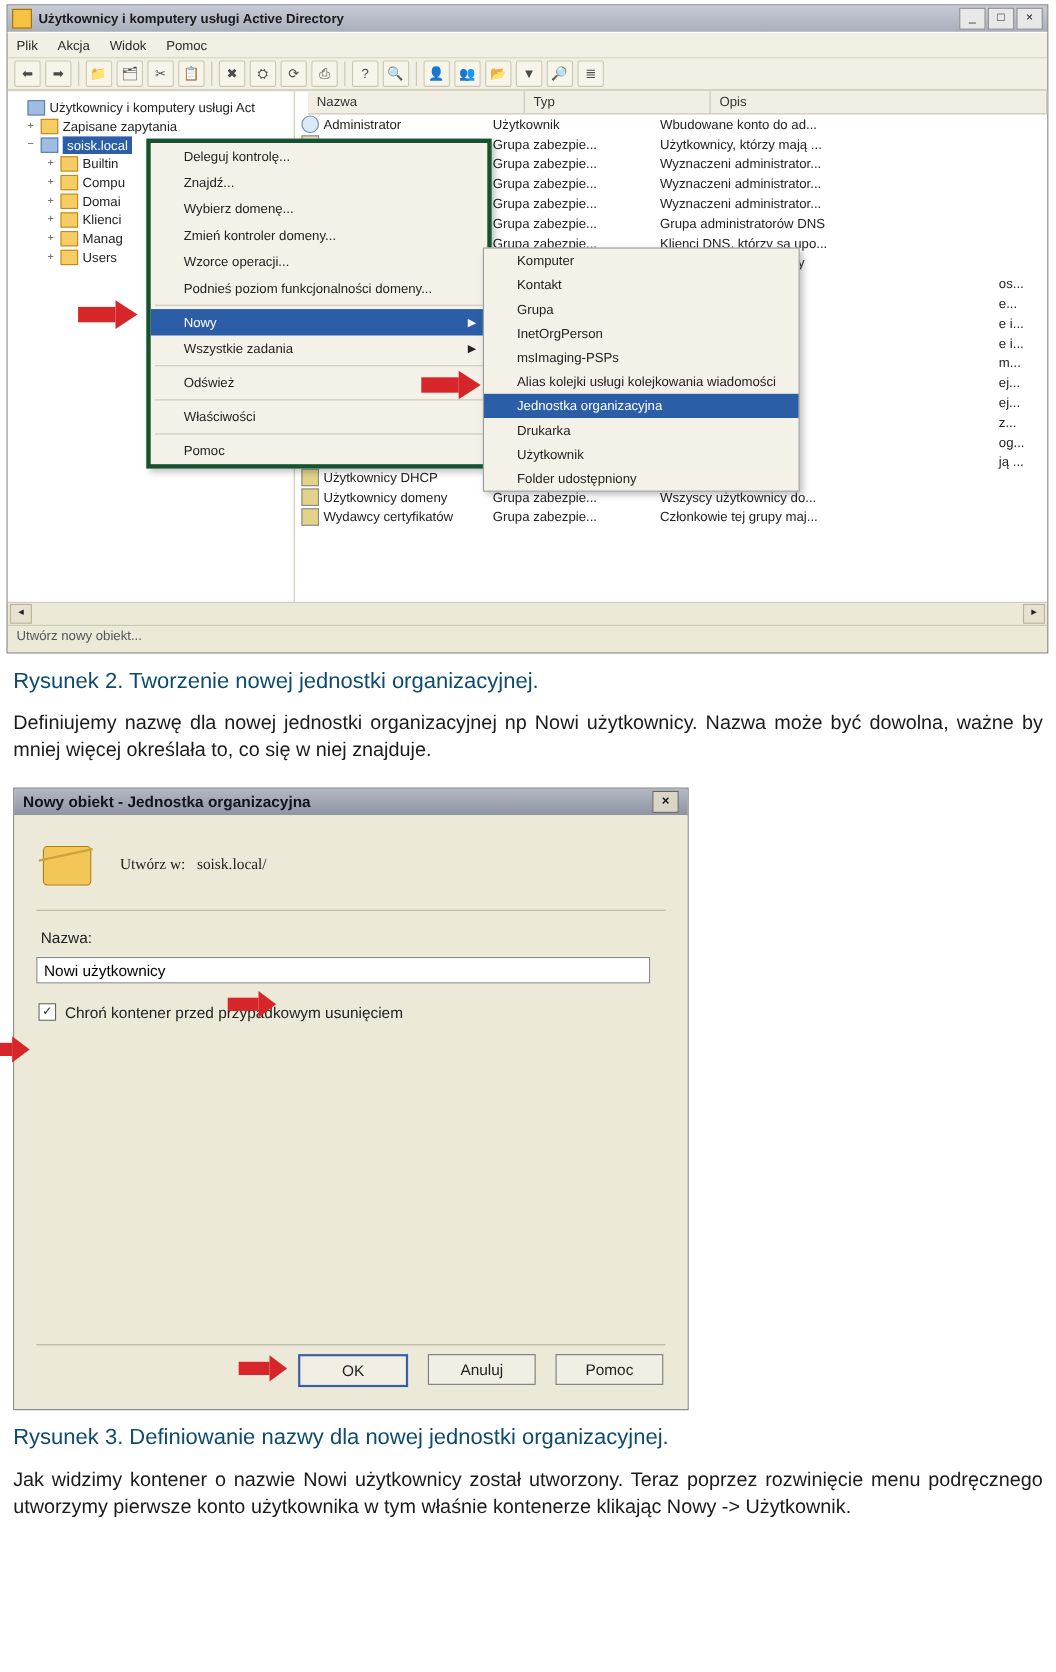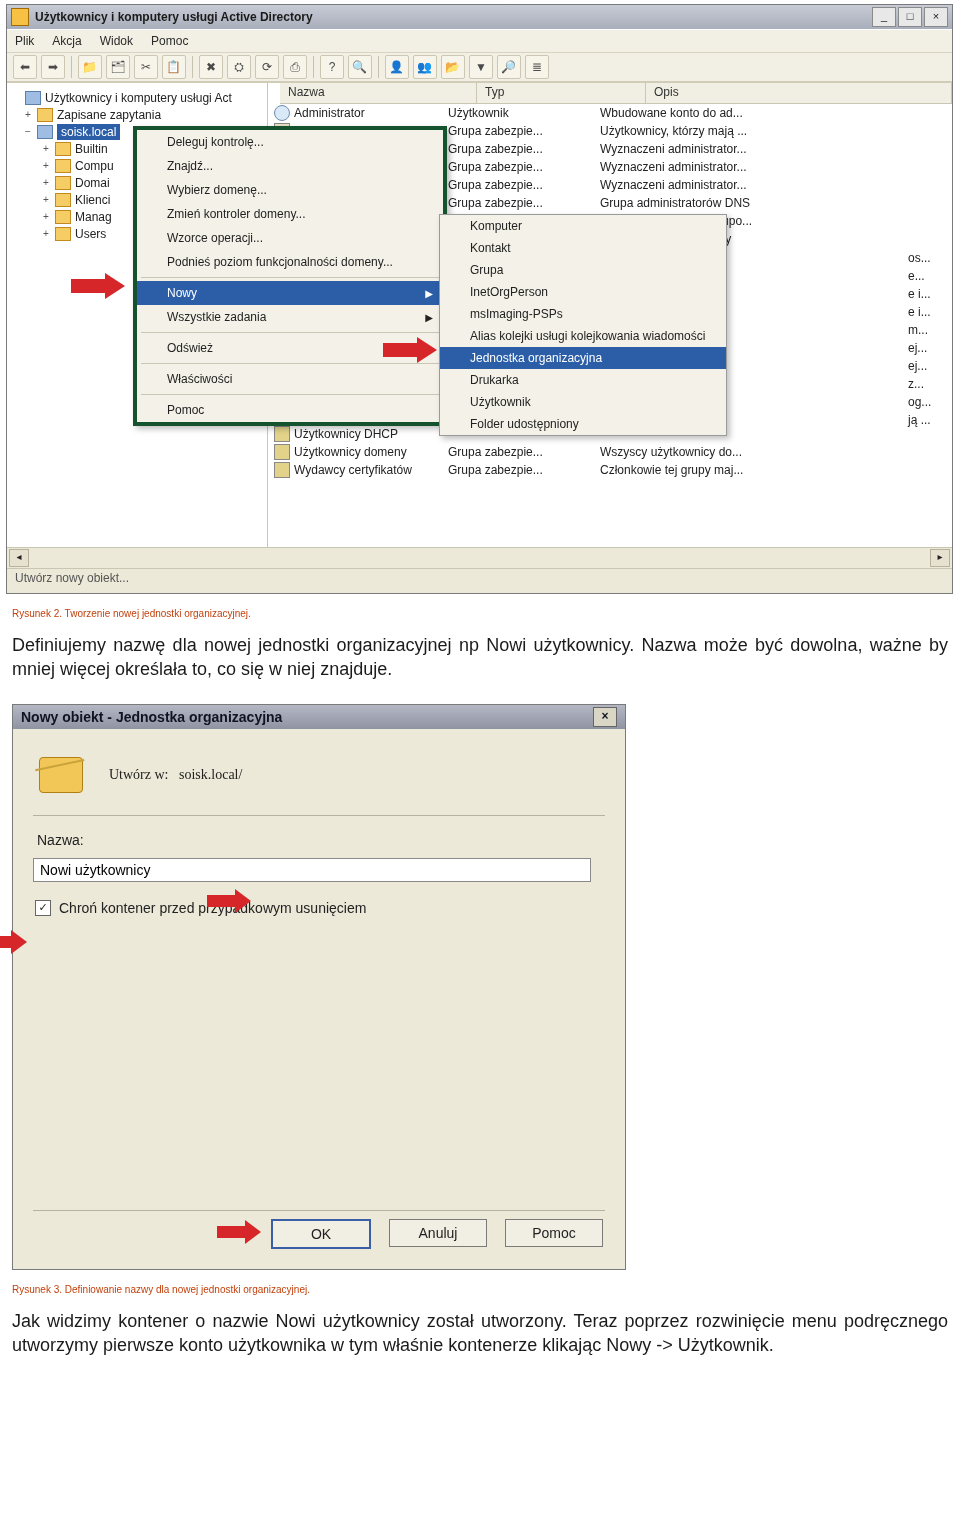--- a/index.html
+++ b/index.html
@@ -35,35 +35,35 @@
   .lrow .ic.u { background:#d9e9f7; border-color:#6f8db0; border-radius:50%; }
   .lrow .c1{ display:flex; align-items:center; }
 
   
   .ctx { position:absolute; top:43px; left:126px; width:306px; background:#f4f2e8; border:4px solid #14532d; box-shadow:3px 3px 6px rgba(0,0,0,.25); font-size:12px; }
   .ctx .cr { height:20px; padding:2px 16px 2px 30px; display:flex; align-items:center; position:relative; }
   .ctx .csep { height:1px; background:#c9c6b4; margin:3px 4px; }
   .ctx .hl { background:#2b5ea7; color:#fff; }
   .ctx .arrow { position:absolute; right:10px; font-size:10px; }
 
-  .sub { position:absolute; top:131px; left:432px; width:286px; background:#f4f2e8; border:1px solid #9a9a9a; box-shadow:3px 3px 6px rgba(0,0,0,.25); font-size:12px; }
+  .sub { position:absolute; top:142px; left:432px; width:286px; background:#f4f2e8; border:1px solid #9a9a9a; box-shadow:3px 3px 6px rgba(0,0,0,.25); font-size:12px; }
   .sub .cr{ height:18px; padding:2px 12px 2px 30px; display:flex; align-items:center; }
   .sub .hl{ background:#2b5ea7; color:#fff; }
 
   .redArrow { position:absolute; width:60px; height:26px; }
   .redArrow::before { content:""; position:absolute; left:0; top:6px; width:34px; height:14px; background:#d7262a; }
   .redArrow::after  { content:""; position:absolute; left:34px; top:0; width:0; height:0; border-top:13px solid transparent; border-bottom:13px solid transparent; border-left:20px solid #d7262a; }
 
   .scroll { height:20px; background:#ece9d8; border-top:1px solid #c9c6b4; display:flex; align-items:center; }
   .sbtn { width:18px; height:16px; border:1px solid #b6b29d; background:#e6e2cf; font-size:10px; text-align:center; line-height:14px; margin-left:2px;}
   .sbtn.r { margin-left:auto; margin-right:2px; }
 
   .status { height:20px; background:#ece9d8; border-top:1px solid #c9c6b4; font-size:12px; color:#555; padding:2px 8px; }
 
-  .caption { color:#c2410c; font-size:10px; padding:14px 6px; }
+  .caption { color:#0c4a6e; font-size:20px; padding:14px 6px; }
   .para { font-size:18px; line-height:1.35; color:#1b1b1b; padding:0 6px 18px; text-align:justify; }
 
   
   .dlg { width:612px; border:1px solid #7a7a7a; background:#ece9d8; position:relative; margin:4px 0 0 6px; }
   .dlg .titlebar2 { height:24px; background:linear-gradient(#b4b8c4,#8f94a3); color:#101421; font-weight:600; font-size:14px; display:flex; align-items:center; padding:0 8px; }
   .dlg .close { margin-left:auto; width:22px; height:18px; border:1px solid #666; background:#d9d6c6; text-align:center; line-height:16px; font-size:12px;}
   .dlg .inner { height:540px; background:#ece9d8; padding:10px 20px 0; box-sizing:border-box; position:relative; }
   .dlg .locrow { display:flex; align-items:center; gap:26px; padding:18px 0 10px 6px; font-size:14px;font-family:Liberation Serif, serif; }
   .dlg .foldericon { width:42px; height:34px; background:#f3c757; border:1px solid #b07f15; border-radius:4px; position:relative; }
   .dlg .foldericon::after{ content:""; position:absolute; left:-4px; top:6px; width:50px; height:12px; border-top:2px solid #caa33b; transform:rotate(-12deg);}

